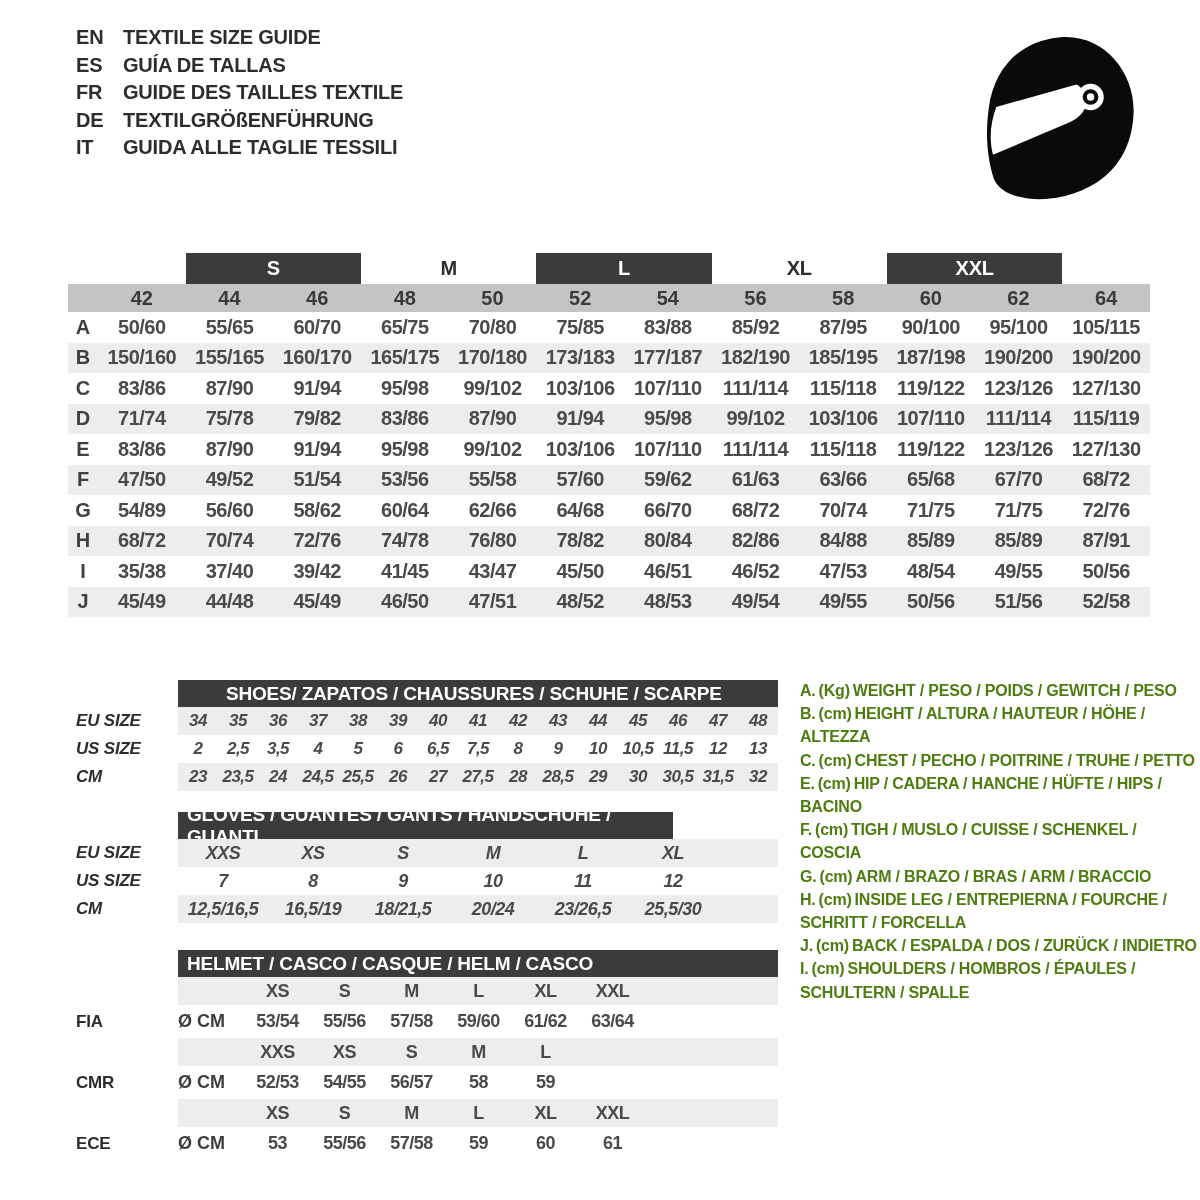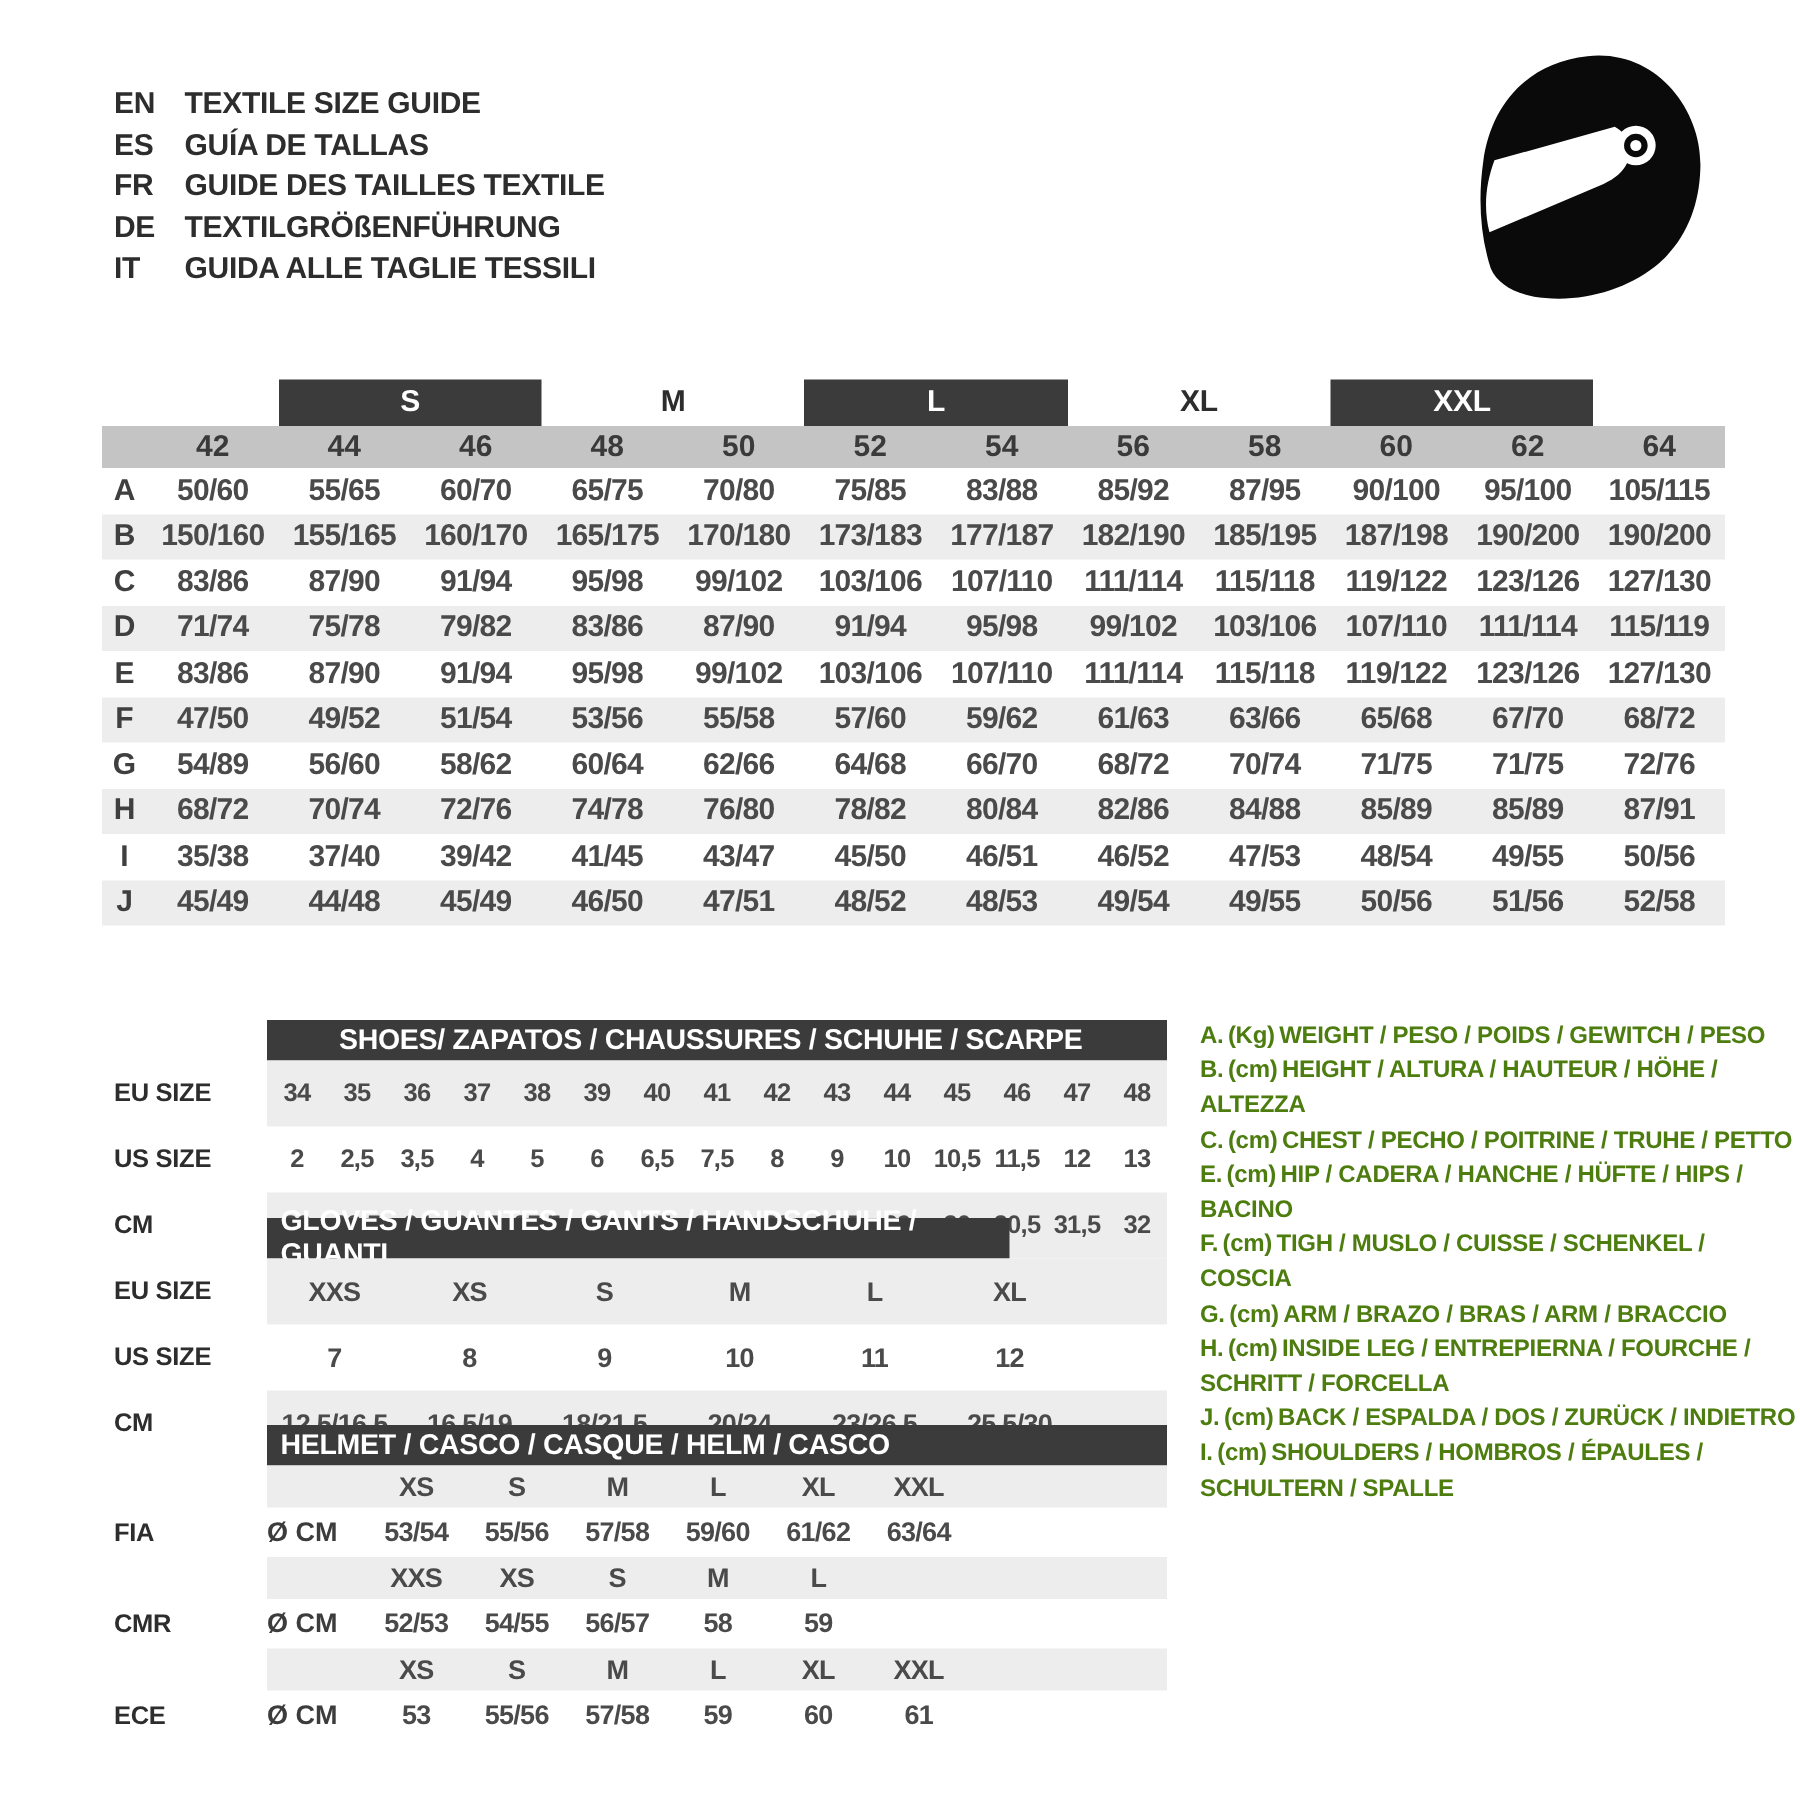--- a/index.html
+++ b/index.html
@@ -1,21 +1,21 @@
 <!DOCTYPE html>
 <html><head>
 <meta charset="utf-8">
 <style>
   * { margin:0; padding:0; box-sizing:border-box; }
   html,body { width:1200px; height:1200px; background:#ffffff; }
   body { font-family:"Liberation Sans", sans-serif; font-weight:bold; color:#3c3c3c; }
   .page { position:relative; width:1200px; height:1200px; overflow:hidden; background:#fff; }
 
   
-  .lang { position:absolute; left:76px; top:56px; }
+  .lang { position:absolute; left:76px; top:24px; }
   .lang-row { display:grid; grid-template-columns:47px auto; font-size:20px; line-height:27.6px; color:#2d2d2d; letter-spacing:-0.2px; }
 
   
   .helmet-ico { position:absolute; left:972px; top:30px; }
 
   
   .mt { position:absolute; left:68px; top:253px; width:1082px; }
   .mt-grid { display:grid; grid-template-columns:30px repeat(12, 1fr); }
   .mt-groups { height:31px; }
   .g { display:flex; align-items:center; justify-content:center; font-size:20px; color:#2d2d2d; letter-spacing:-0.2px; }
@@ -33,21 +33,21 @@
   
   .sec { position:absolute; left:76px; width:710px; }
   .sec-shoes  { top:680px; }
   .sec-gloves { top:812px; }
   .sec-helmet { top:950px; }
   .sec-title { margin-left:102px; height:27px; background:#3b3b3b; color:#fff;
                display:flex; align-items:center; padding-left:9px; font-size:19px; letter-spacing:-0.2px; }
   .sec-shoes  .sec-title { width:600px;padding-left:48px; }
   .sec-gloves .sec-title { width:495px; }
   .sec-helmet .sec-title { width:600px; }
-  .sec-row { display:flex; height:44px; }
+  .sec-row { display:flex; height:28px;font-style:italic; }
   .sec-label { width:102px; display:flex; align-items:center; font-size:17px; color:#2d2d2d; letter-spacing:-0.2px; }
   .sec-band { width:600px; display:grid; align-items:center; }
   .sec-row:nth-of-type(odd) .sec-band { background:#ededed; }
   .sec-shoes  .sec-band { grid-template-columns:repeat(15, 40px); }
   .sec-gloves .sec-band { grid-template-columns:repeat(6, 90px); }
   .sec-cell { display:flex; align-items:center; justify-content:center; font-size:17px; color:#4a4a4a; letter-spacing:-0.5px; }
   .sec-gloves .sec-cell { font-size:18px; }
 
   
   .hg-row { display:flex; }

